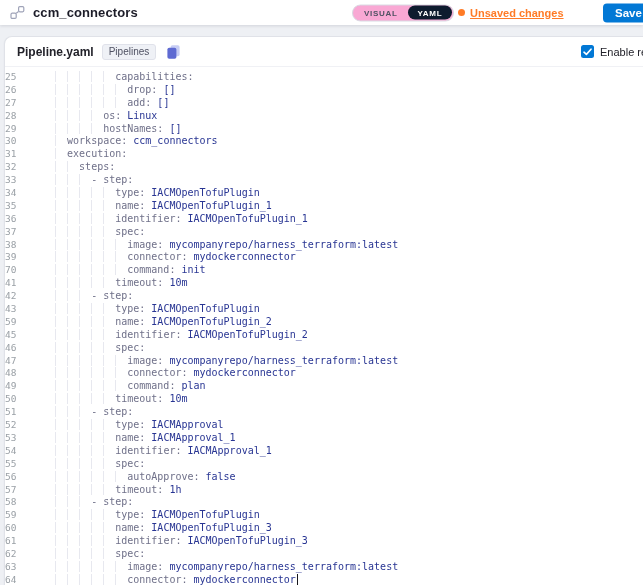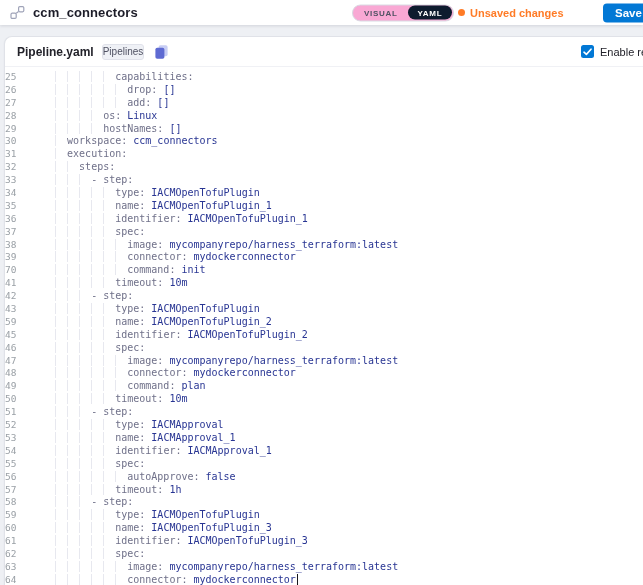--- a/index.html
+++ b/index.html
@@ -17,36 +17,36 @@
     border-radius:10px; height:17px; padding:0 1px; }
   .seg { font-family:inherit; font-size:8px; font-weight:700; letter-spacing:.7px;
     color:#4f5162; background:transparent; border:none; padding:0 10px; height:14px;
     border-radius:8px; cursor:pointer; }
   .seg.active { background:var(--toggle-dark,#0d1b2e); color:#fff; }
 
   .unsaved { position:absolute; left:458px; top:50%; transform:translateY(-50%);
     display:flex; align-items:center; gap:5px; cursor:pointer; }
   .unsaved .dot { width:7px; height:7px; border-radius:50%; background:var(--unsaved-orange,#ff7b26); }
   .unsaved .txt { font-size:11px; font-weight:600; color:var(--unsaved-orange,#ff7b26);
-    }
+    text-decoration:underline; }
 
   .savewrap { position:absolute; left:603px; top:50%; transform:translateY(-50%); display:flex; }
   .save { background:var(--accent-blue,#0278d5); color:#fff; border:none; height:19px;
     padding:0 12px; font-family:inherit; font-size:11.5px; font-weight:700;
     border-radius:4px 0 0 4px; cursor:pointer; }
 
   
   .panel { position:absolute; left:4px; top:36px; width:639px; height:549px; background:#fff;
     border:1px solid #e0e2e8; border-right:none; border-bottom:none; border-radius:8px 0 0 0;
     box-shadow:0 1px 2px rgba(40,41,61,.06); overflow:hidden; }
   .ptoolbar { position:relative; height:30px; display:flex; align-items:center;
     padding-left:12px; border-bottom:1px solid #f0f1f5; }
   .fname { font-size:12px; font-weight:700; color:#22222a; }
   .badge { margin-left:8px; font-size:10px; color:#4f5162; background:#eff1f6;
-    border:1px solid #e0e2ea; border-radius:3px; padding:2px 0; line-height:1;text-align:center; }
+    border:1px solid #e0e2ea; border-radius:3px; padding:2px 6px; line-height:1;text-align:center; }
   .copy { margin-left:10px; display:flex; align-items:center; cursor:pointer; }
   .enable-edit { position:absolute; left:576px; display:flex; align-items:center; gap:6px;
     white-space:nowrap; cursor:pointer; }
   .cb { width:13px; height:13px; background:var(--accent-blue,#0278d5); border-radius:2.5px;
     display:flex; align-items:center; justify-content:center; flex:0 0 auto; }
   .enable-edit .lbl { font-size:11px; color:#22222a; }
 
   
   .editor { padding-top:4px; height:518px; overflow:hidden;
     font-family:"DejaVu Sans Mono", monospace; font-size:10px; cursor:text; }

